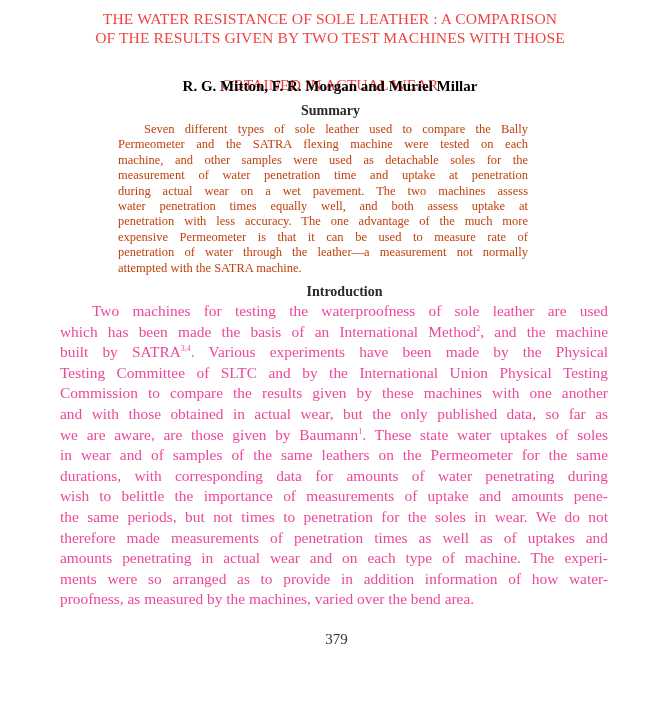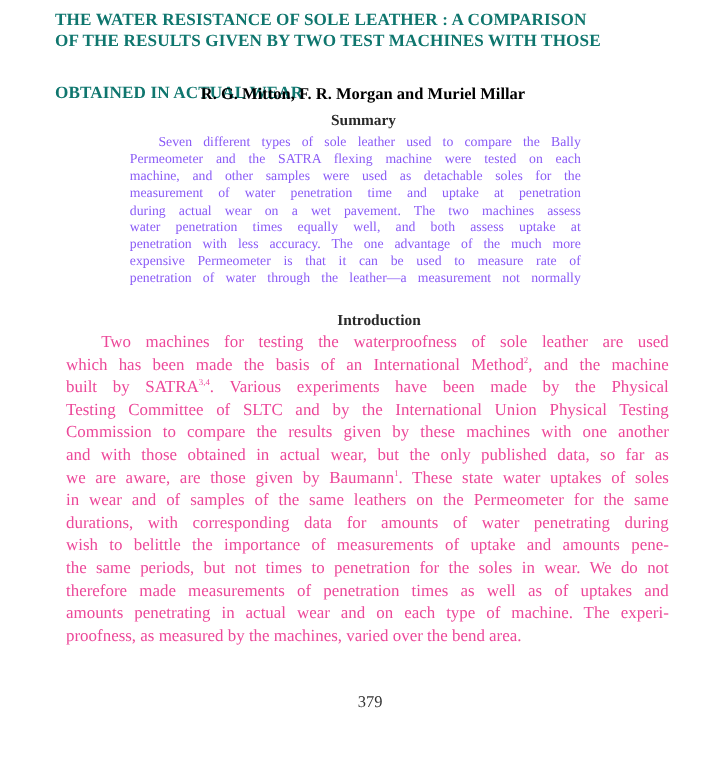--- a/index.html
+++ b/index.html
@@ -1,28 +1,28 @@
 <!DOCTYPE html>
 <html><head>
 <meta charset="utf-8">
 <style>
   html, body { margin: 0; padding: 0; background: #ffffff; }
   body { width: 645px; height: 711px; position: relative; overflow: hidden;
          font-family: "Liberation Serif", "DejaVu Serif", serif; color: #262626; }
-  .title { position: absolute; left: 50px; width: 560px; text-align: left;
-           font-weight: bold; font-size: 15.6px; letter-spacing: 0.1px; color: #0f766e; }
+  .title { position: absolute; left: 50px; width: 560px; text-align: center;
+           font-weight: normal; font-size: 15.6px; letter-spacing: 0.1px; color: #ef4444; }
   .t1 { top: 10px; } .t2 { top: 29px; } .t3 { top: 48px; margin-top: 28px; }
   .authors { position: absolute; top: 78px; left: 50px; width: 560px; text-align: center;
              font-weight: bold; font-size: 15px; color: #000000; }
   .heading { position: absolute; left: 0; width: 645px; text-align: center;
              font-weight: bold; font-size: 14px; color: #2a2a2a; }
   .h-summary { top: 103px; left: 8px; }
   .h-intro { top: 284px; left: 22px; }
   .summary { position: absolute; top: 122px; left: 118px; width: 410px;
-             font-size: 12.5px; line-height: 15.4px; color: #8b5cf6; }
+             font-size: 12.5px; line-height: 15.4px; color: #c2410c; }
   .summary .line { display: block; text-align: justify; text-align-last: justify; white-space: nowrap; height: 15.4px; }
   .summary .line.last { text-align-last: left; }
   .summary .line.first { text-indent: 26px; }
   .intro { position: absolute; top: 301px; left: 60px; width: 548px;
            font-size: 15.4px; line-height: 20.6px; color: #ec4899; }
   .intro .line { display: block; text-align: justify; text-align-last: justify; white-space: nowrap; height: 20.6px; }
   .intro .line.first { text-indent: 32px; }
   .intro .line.last { text-align-last: left; }
   sup { font-size: 8px; vertical-align: 6px; line-height: 0; }
   .pagenum { position: absolute; top: 631px; left: 0; width: 645px; text-align: center;
@@ -42,34 +42,36 @@
   <div class="summary" id="summary-body">
       <span class="line first">Seven different types of sole leather used to compare the Bally</span>
       <span class="line">Permeometer and the SATRA flexing machine were tested on each</span>
       <span class="line">machine, and other samples were used as detachable soles for the</span>
       <span class="line">measurement of water penetration time and uptake at penetration</span>
       <span class="line">during actual wear on a wet pavement. The two machines assess</span>
       <span class="line">water penetration times equally well, and both assess uptake at</span>
       <span class="line">penetration with less accuracy. The one advantage of the much more</span>
       <span class="line">expensive Permeometer is that it can be used to measure rate of</span>
       <span class="line">penetration of water through the leather—a measurement not normally</span>
+      <span class="line last">attempted with the SATRA machine.</span>
     </div>
 
   <div class="heading h-intro">Introduction</div>
   <div class="intro" id="intro-body">
       <span class="line first"><span>Two machines for testing the waterproofness of sole leather are used</span></span>
       <span class="line"><span>which has been made the basis of an International Method</span><sup>2</sup><span>, and the machine</span></span>
       <span class="line"><span>built by SATRA</span><sup>3,4</sup><span>. Various experiments have been made by the Physical</span></span>
       <span class="line"><span>Testing Committee of SLTC and by the International Union Physical Testing</span></span>
       <span class="line"><span>Commission to compare the results given by these machines with one another</span></span>
       <span class="line"><span>and with those obtained in actual wear, but the only published data, so far as</span></span>
       <span class="line"><span>we are aware, are those given by Baumann</span><sup>1</sup><span>. These state water uptakes of soles</span></span>
       <span class="line"><span>in wear and of samples of the same leathers on the Permeometer for the same</span></span>
       <span class="line"><span>durations, with corresponding data for amounts of water penetrating during</span></span>
       <span class="line"><span>wish to belittle the importance of measurements of uptake and amounts pene-</span></span>
       <span class="line"><span>the same periods, but not times to penetration for the soles in wear. We do not</span></span>
       <span class="line"><span>therefore made measurements of penetration times as well as of uptakes and</span></span>
       <span class="line"><span>amounts penetrating in actual wear and on each type of machine. The experi-</span></span>
+      <span class="line"><span>ments were so arranged as to provide in addition information of how water-</span></span>
       <span class="line last"><span>proofness, as measured by the machines, varied over the bend area.</span></span>
     </div>
 
   <div class="pagenum">379</div>
 </div>
 
 </body></html>

